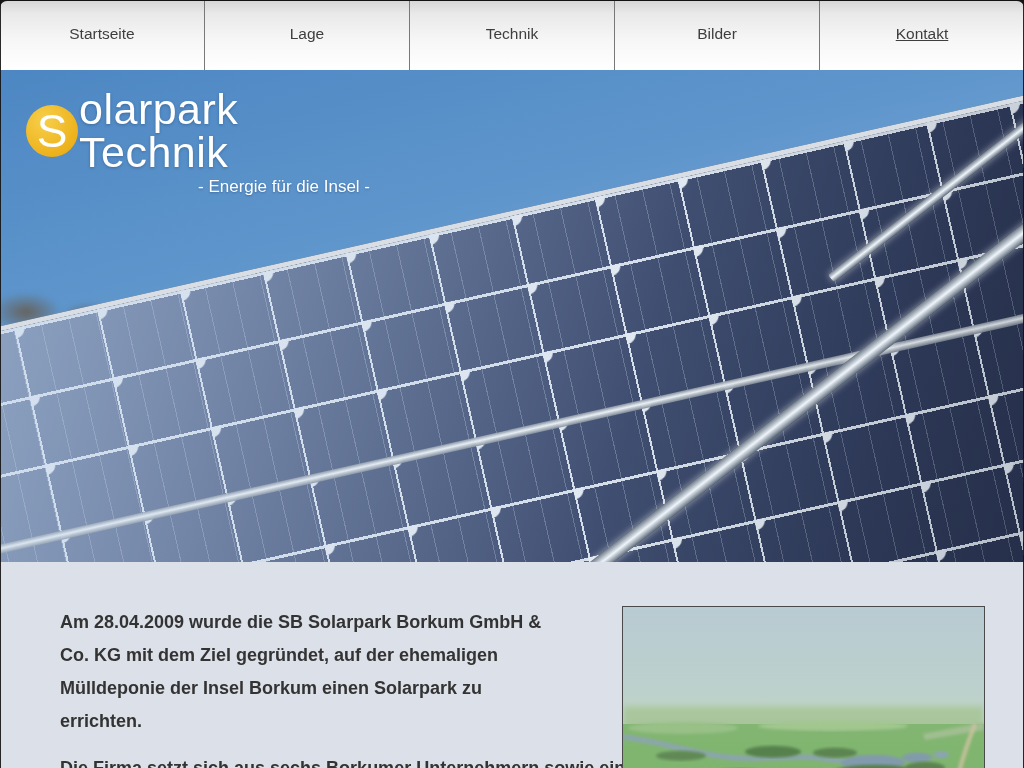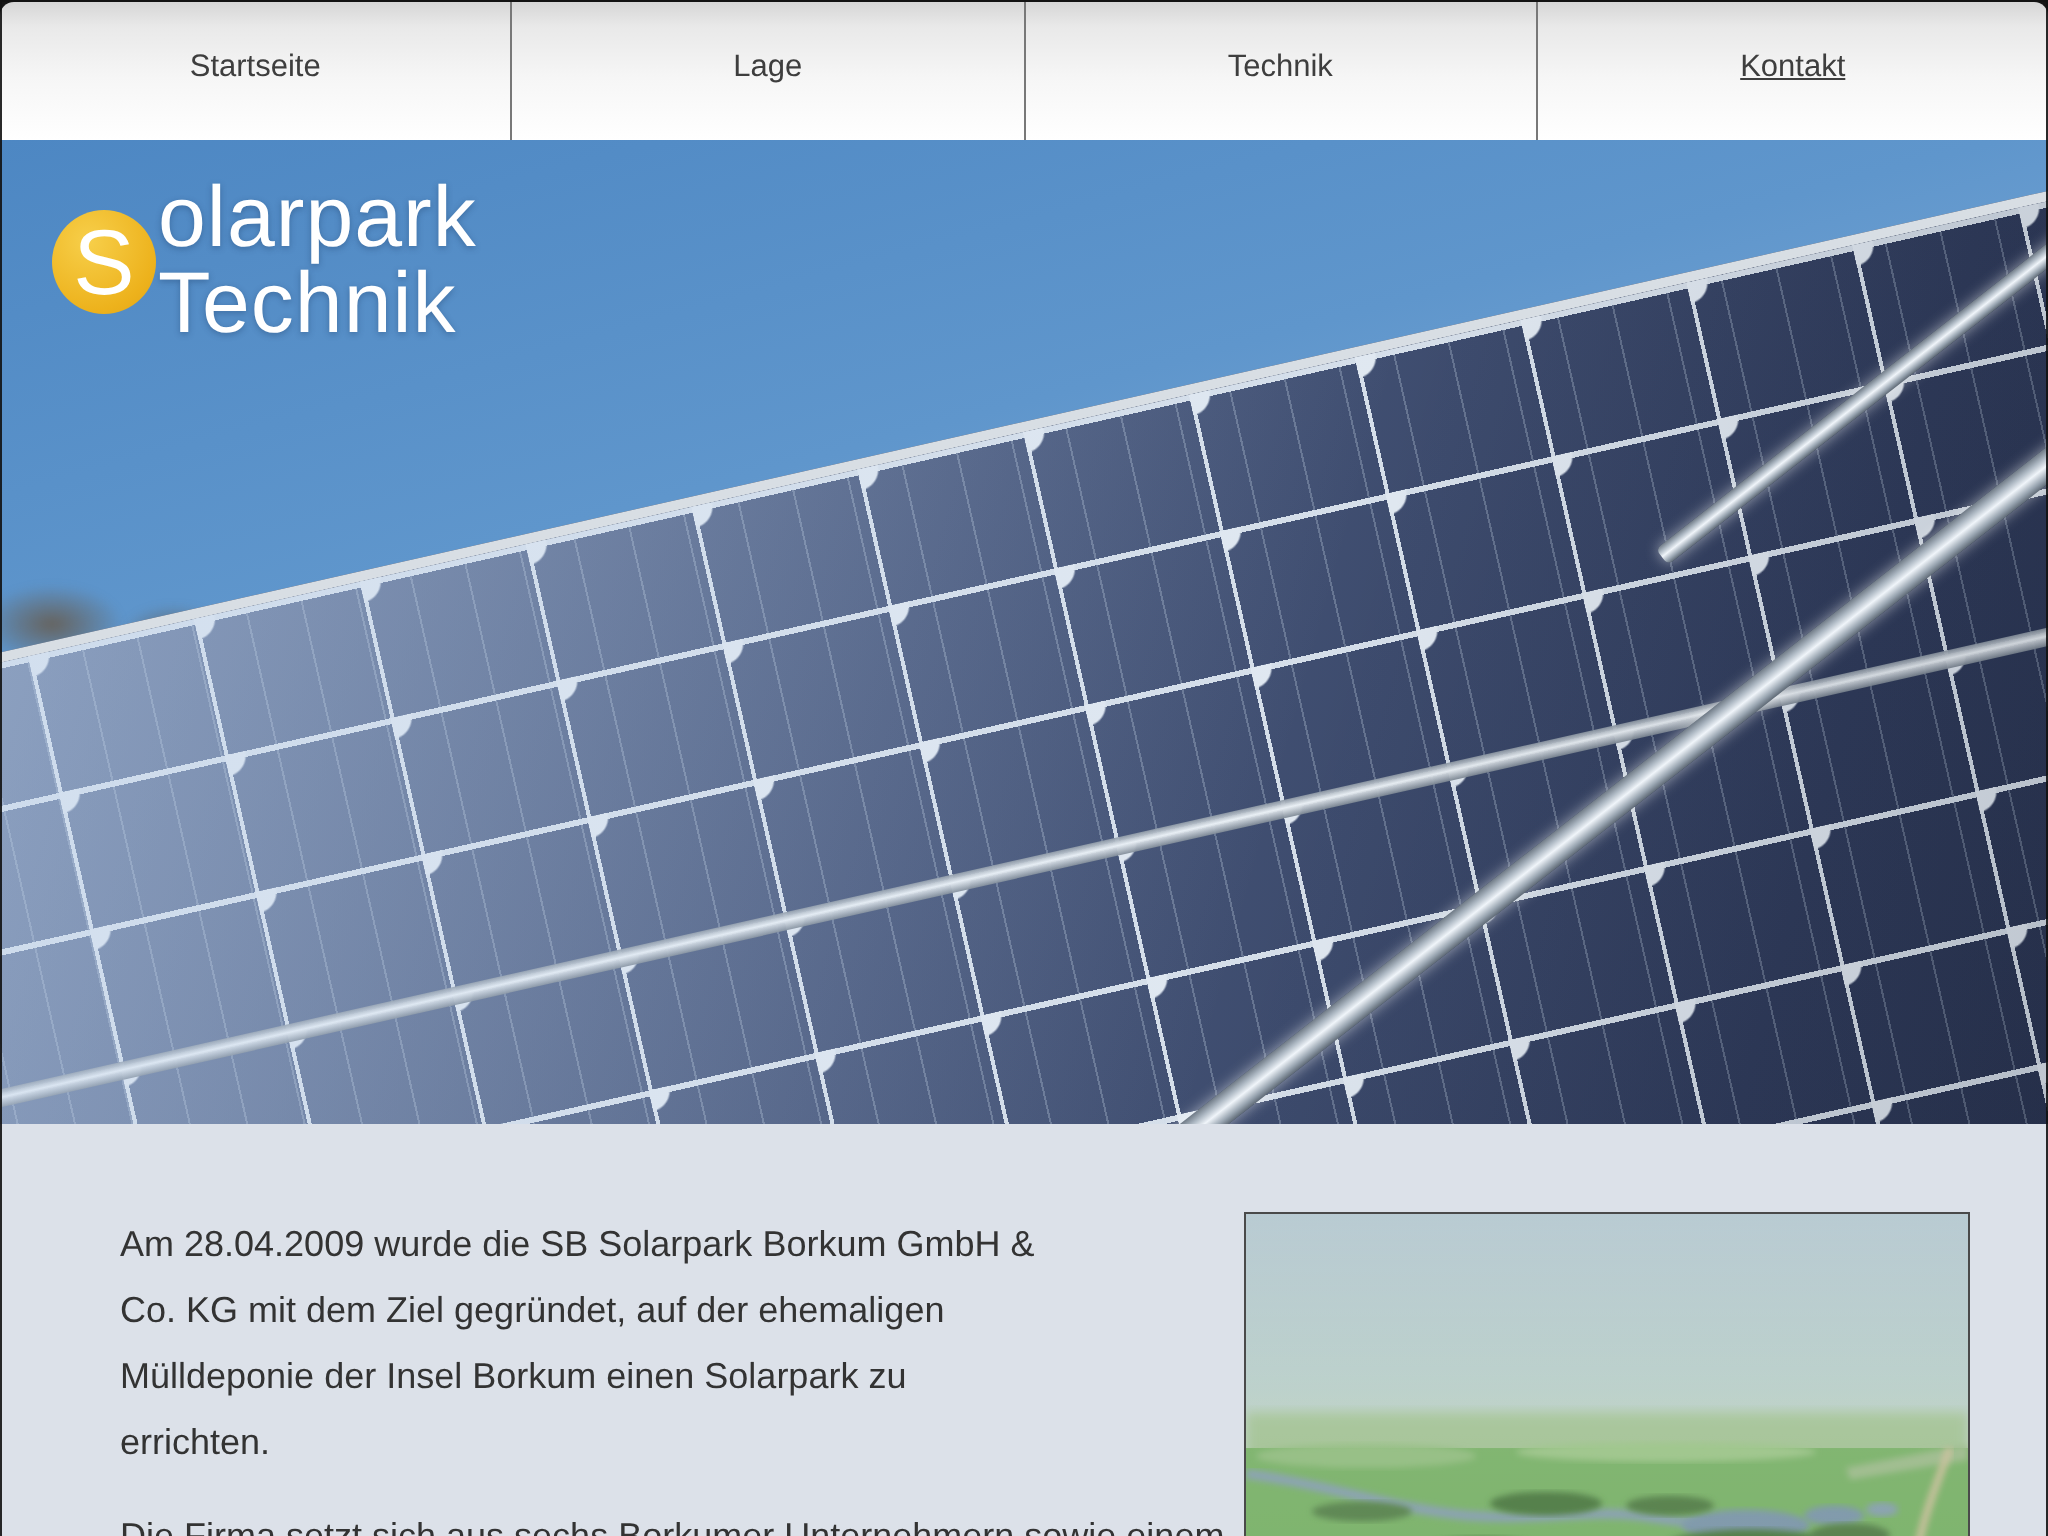--- a/index.html
+++ b/index.html
@@ -88,21 +88,21 @@
     text-shadow:0 1px 2px rgba(20,50,90,.35);
   }
 
   
   .content {
     height:206px; background:#dce1e9; display:flex;
     padding:44px 0 0 60px;
   }
   .text-col { width:530px; flex:0 0 530px; }
   .lead {
-    margin:0 0 14px 0; font-size:18px; font-weight:400; line-height:33px;
+    margin:0 0 14px 0; font-size:18px; font-weight:700; line-height:33px;
     color:#333; white-space:pre-line;
   }
   .lead.clipped { white-space:nowrap; }
   .aside {
     margin:0 0 0 32px; width:363px; height:240px;
     border:1px solid #4a4a4a; background:#9fb9b2; flex:0 0 363px;
   }
   .aside svg { display:block; width:361px; height:238px; }
 
   
@@ -118,20 +118,23 @@
 
   <nav class="main-nav">
     <a class="tab">
         <span>Startseite</span>
       </a>
     <a class="tab">
         <span>Lage</span>
       </a>
     <a class="tab">
         <span>Technik</span>
+      </a>
+    <a class="tab">
+        <span>Bilder</span>
       </a>
     <a class="tab">
         <span>Kontakt</span>
       </a>
   </nav>
 
   <header class="hero">
     <div class="tree t1"></div>
     <div class="tree t2"></div>
     <div class="tree t3"></div>
@@ -143,20 +146,21 @@
     <div class="rail r1"></div>
     <div class="rail r2"></div>
 
     <div class="logo">
       <div class="logo-row">
         <span class="sun">
             <span>S</span>
           </span>
         <span class="brand-rest">olarpark Technik</span>
       </div>
+      <div class="tagline">- Energie für die Insel -</div>
     </div>
   </header>
 
   <section class="content">
     <div class="text-col">
       <p class="lead">Am 28.04.2009 wurde die SB Solarpark Borkum GmbH &amp;
 Co. KG mit dem Ziel gegründet, auf der ehemaligen
 Mülldeponie der Insel Borkum einen Solarpark zu
 errichten.</p>
       <p class="lead clipped">Die Firma setzt sich aus sechs Borkumer Unternehmern sowie einem</p>

